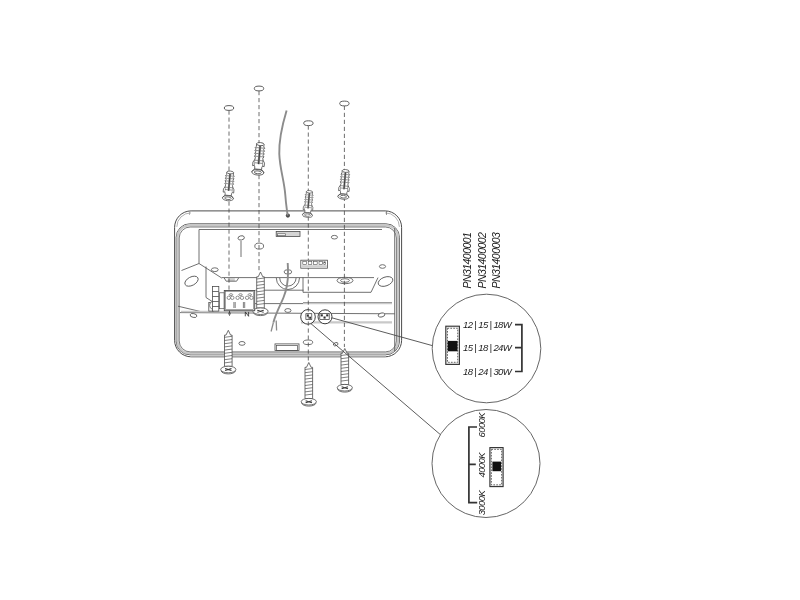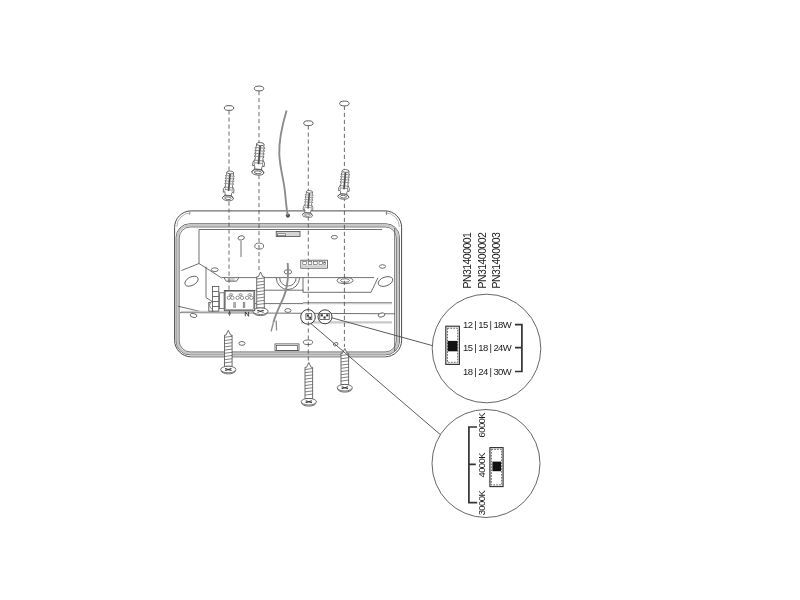--- a/index.html
+++ b/index.html
@@ -1,16 +1,16 @@
 <!DOCTYPE html>
 <html><head>
 <meta charset="utf-8">
 <style>
   html,body{margin:0;padding:0;background:#ffffff;}
-  #wrap{position:relative;width:780px;height:600px;overflow:hidden;font-family:"Liberation Sans", sans-serif;filter:grayscale(1);}
+  #wrap{position:relative;width:780px;height:600px;overflow:hidden;font-family:"Liberation Sans", sans-serif;filter:grayscale(1);font-style:italic;}
 </style>
 </head>
 <body>
 <div id="wrap">
 <svg width="800" height="600" viewBox="0 0 800 600">
 <rect x="0" y="0" width="800" height="600" fill="#ffffff"></rect>
 
 <g id="body">
   <rect x="174.6" y="210.9" width="227" height="145.9" rx="16.5" fill="#ffffff" stroke="#4c4c4c" stroke-width="1"></rect>
   <g fill="none" stroke="#8f8f8f" stroke-width="0.7">

